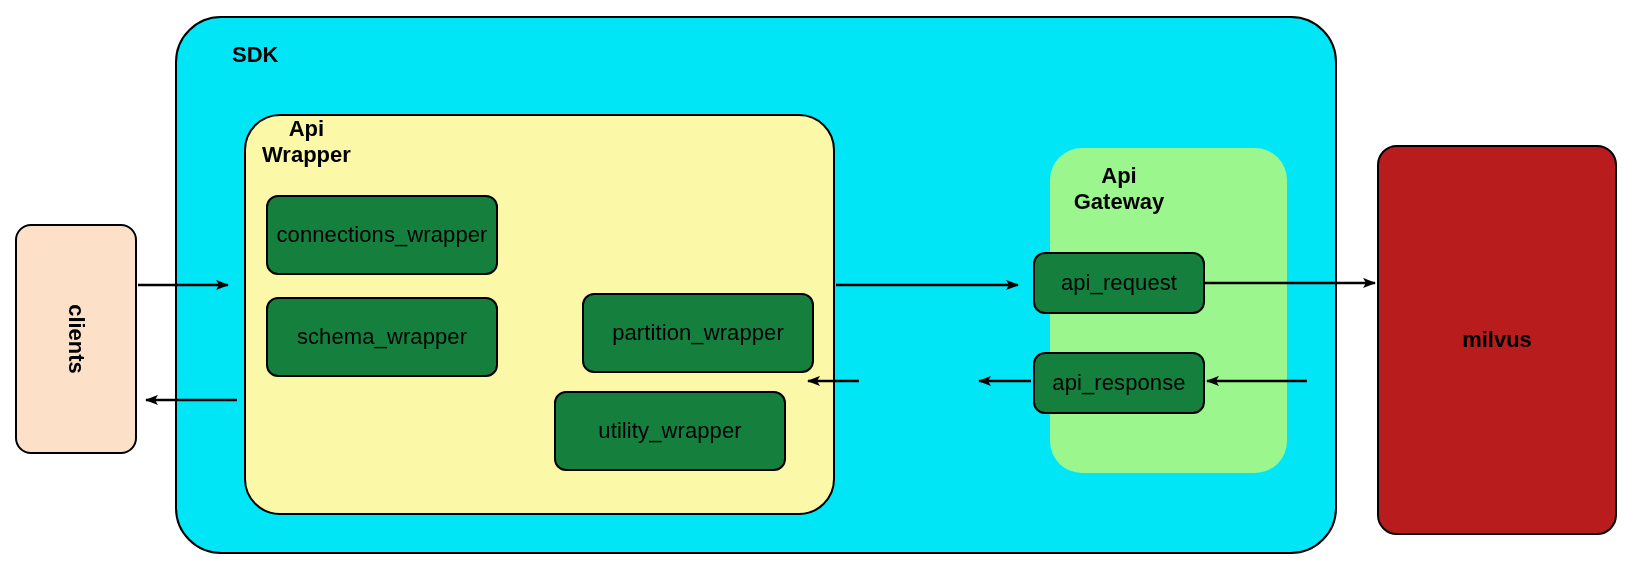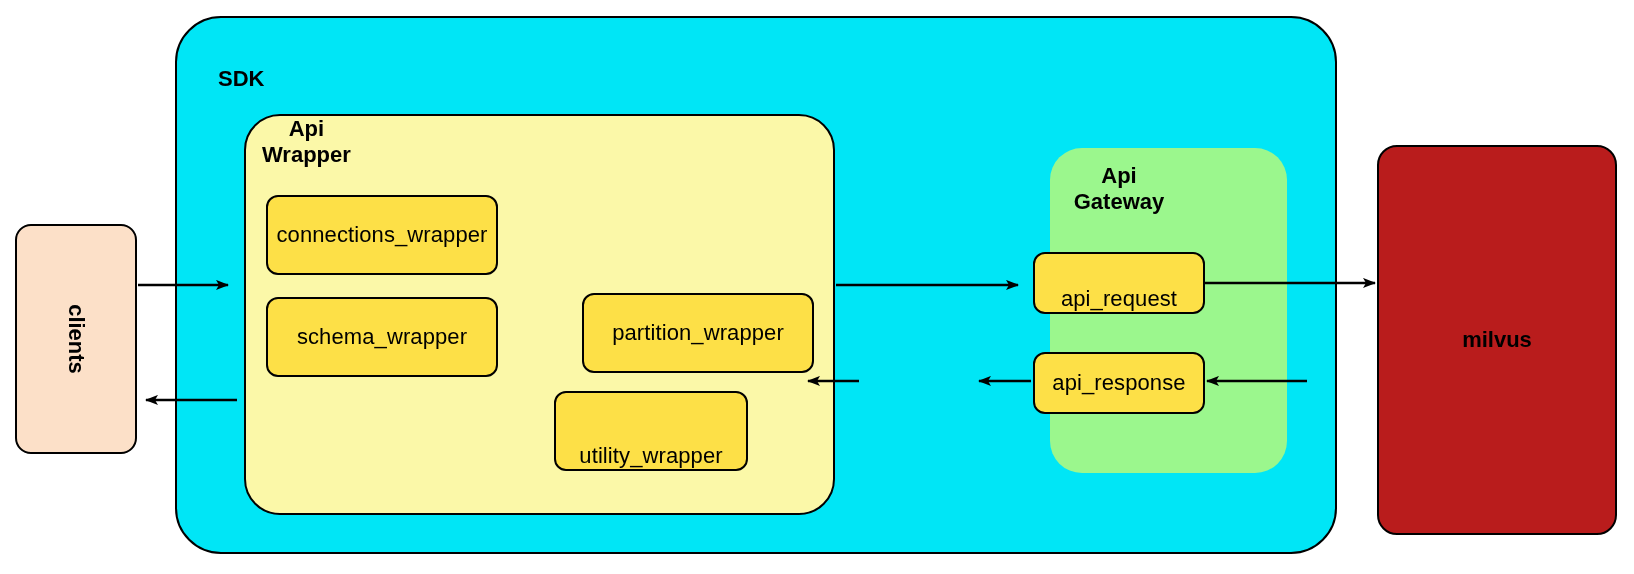--- a/index.html
+++ b/index.html
@@ -15,36 +15,36 @@
   #sdk-container{left:175px;top:16px;width:1162px;height:538px;
        background:#00e6f6;border-radius:46px;border:2.5px solid #000;}
   #api-wrapper-container{left:244px;top:114px;width:591px;height:401px;
        background:#fbf8a8;border-radius:36px;border:2.5px solid #000;}
   #api-gateway-container{left:1050px;top:148px;width:237px;height:325px;
        background:#9bf78d;border-radius:32px;border:none;}
 
   
   .container-title{position:absolute;font-weight:bold;font-size:22px;
        line-height:26px;color:#000;white-space:pre-line;text-align:center;}
-  #sdk-title{left:218px;top:42px;margin-top:24px;}
+  #sdk-title{left:232px;top:42px;}
   #api-wrapper-title{left:262px;top:116px;}
   #api-gateway-title{left:1049px;top:163px;width:140px;}
 
   
-  .node{background:#fde047;border-radius:12px;border:2.2px solid #000;
+  .node{background:#15803d;border-radius:12px;border:2.2px solid #000;
         font-size:22px;letter-spacing:.1px;}
 
   #node-connections{left:266px;top:195px;width:232px;height:80px;}
   #node-schema{left:266px;top:297px;width:232px;height:80px;}
   #node-index{left:266px;top:391px;width:232px;height:80px;}
   #node-collections{left:554px;top:195px;width:232px;height:80px;}
   #node-partition{left:582px;top:293px;width:232px;height:80px;}
-  #node-utility{left:554px;top:391px;width:194px;height:80px;align-items:flex-end;}
+  #node-utility{left:554px;top:391px;width:232px;height:80px;}
 
-  #node-api-request{left:1033px;top:252px;width:172px;height:62px;align-items:flex-end;}
+  #node-api-request{left:1033px;top:252px;width:172px;height:62px;}
   #node-api-response{left:1033px;top:352px;width:172px;height:62px;}
 
   #node-checker{left:861px;top:352px;width:114px;height:58px;}
 
   #node-clients{left:15px;top:224px;width:122px;height:230px;
         background:#fce0c8;border-radius:16px;border:2.2px solid #000;}
   #node-clients .rot{transform:rotate(90deg);font-weight:bold;font-size:22px;
         white-space:nowrap;}
 
   #node-milvus{left:1377px;top:145px;width:240px;height:390px;

